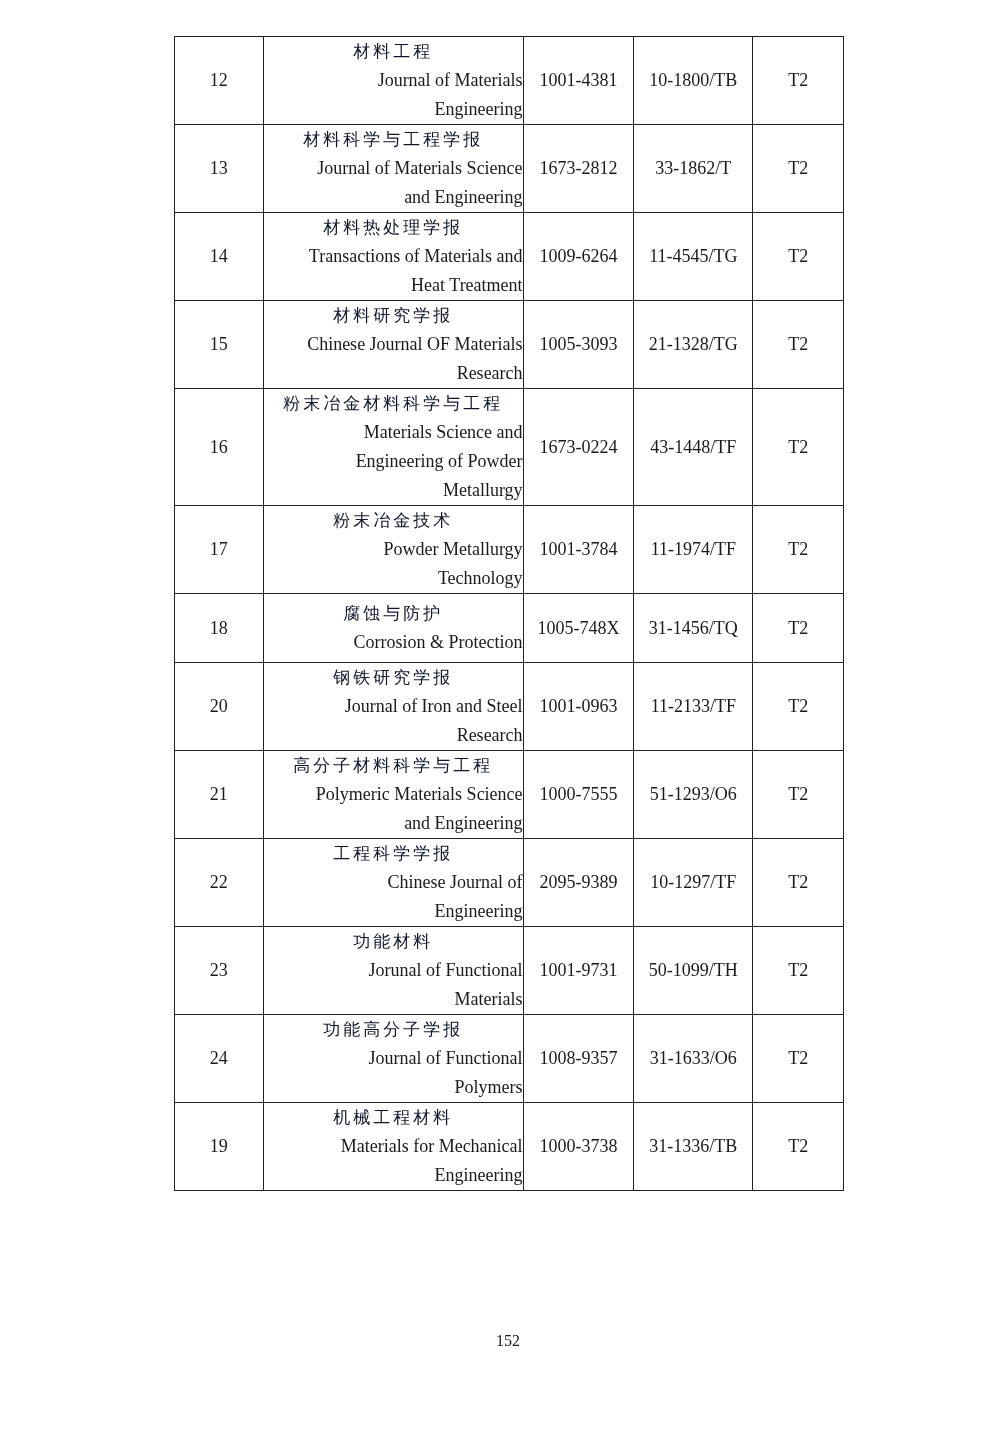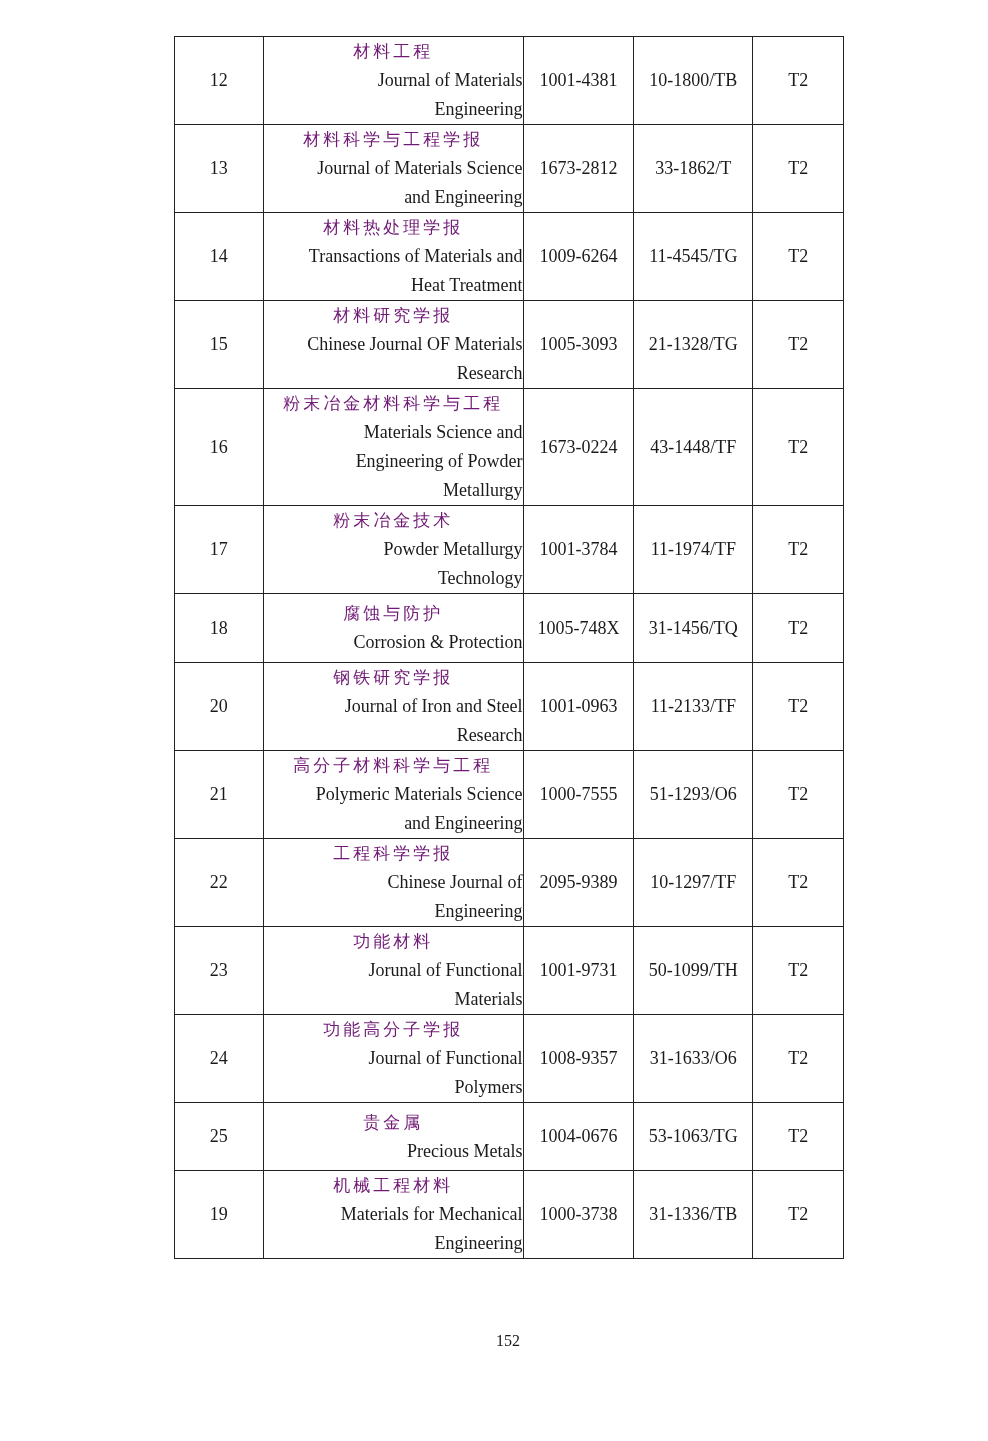--- a/index.html
+++ b/index.html
@@ -7,21 +7,21 @@
       font-family: "Liberation Serif", "DejaVu Serif", serif; color: #1a1a1a; }
     .table { position: absolute; left: 174px; top: 36px; width: 670px;
       border-collapse: collapse; table-layout: fixed; }
     .table td { border: 1px solid #222; text-align: center; vertical-align: middle;
       font-size: 18px; line-height: 29px; padding: 0; }
     .col-no { width: 88px; }
     .col-name { width: 258px; }
     .col-issn { width: 110px; }
     .col-cn { width: 118px; }
     .col-level { width: 90px; }
-    .zh { display: block; letter-spacing: 3px; font-family: "DejaVu Sans", sans-serif; font-size: 17px; color: #701a75; }
+    .zh { display: block; letter-spacing: 3px; font-family: "DejaVu Sans", sans-serif; font-size: 17px; color: #0f172a; }
     .en { display: block; text-align: right; }
     .page-num { position: absolute; top: 1332px; left: 0; width: 1016px; text-align: center;
       font-size: 16px; }
   </style>
 </head>
 <body>
 
 <table class="table">
   <colgroup>
     <col class="col-no">
@@ -156,30 +156,20 @@
         <td>24</td>
         <td>
           <span class="zh">功能高分子学报</span>
           <span class="en">Journal of Functional</span>
           <span class="en">Polymers</span>
         </td>
         <td>1008-9357</td>
         <td>31-1633/O6</td>
         <td>T2</td>
       </tr>
-      <tr style="height: 68px;">
-        <td>25</td>
-        <td>
-          <span class="zh">贵金属</span>
-          <span class="en">Precious Metals</span>
-        </td>
-        <td>1004-0676</td>
-        <td>53-1063/TG</td>
-        <td>T2</td>
-      </tr>
       <tr style="height: 88px;">
         <td>19</td>
         <td>
           <span class="zh">机械工程材料</span>
           <span class="en">Materials for Mechanical</span>
           <span class="en">Engineering</span>
         </td>
         <td>1000-3738</td>
         <td>31-1336/TB</td>
         <td>T2</td>

